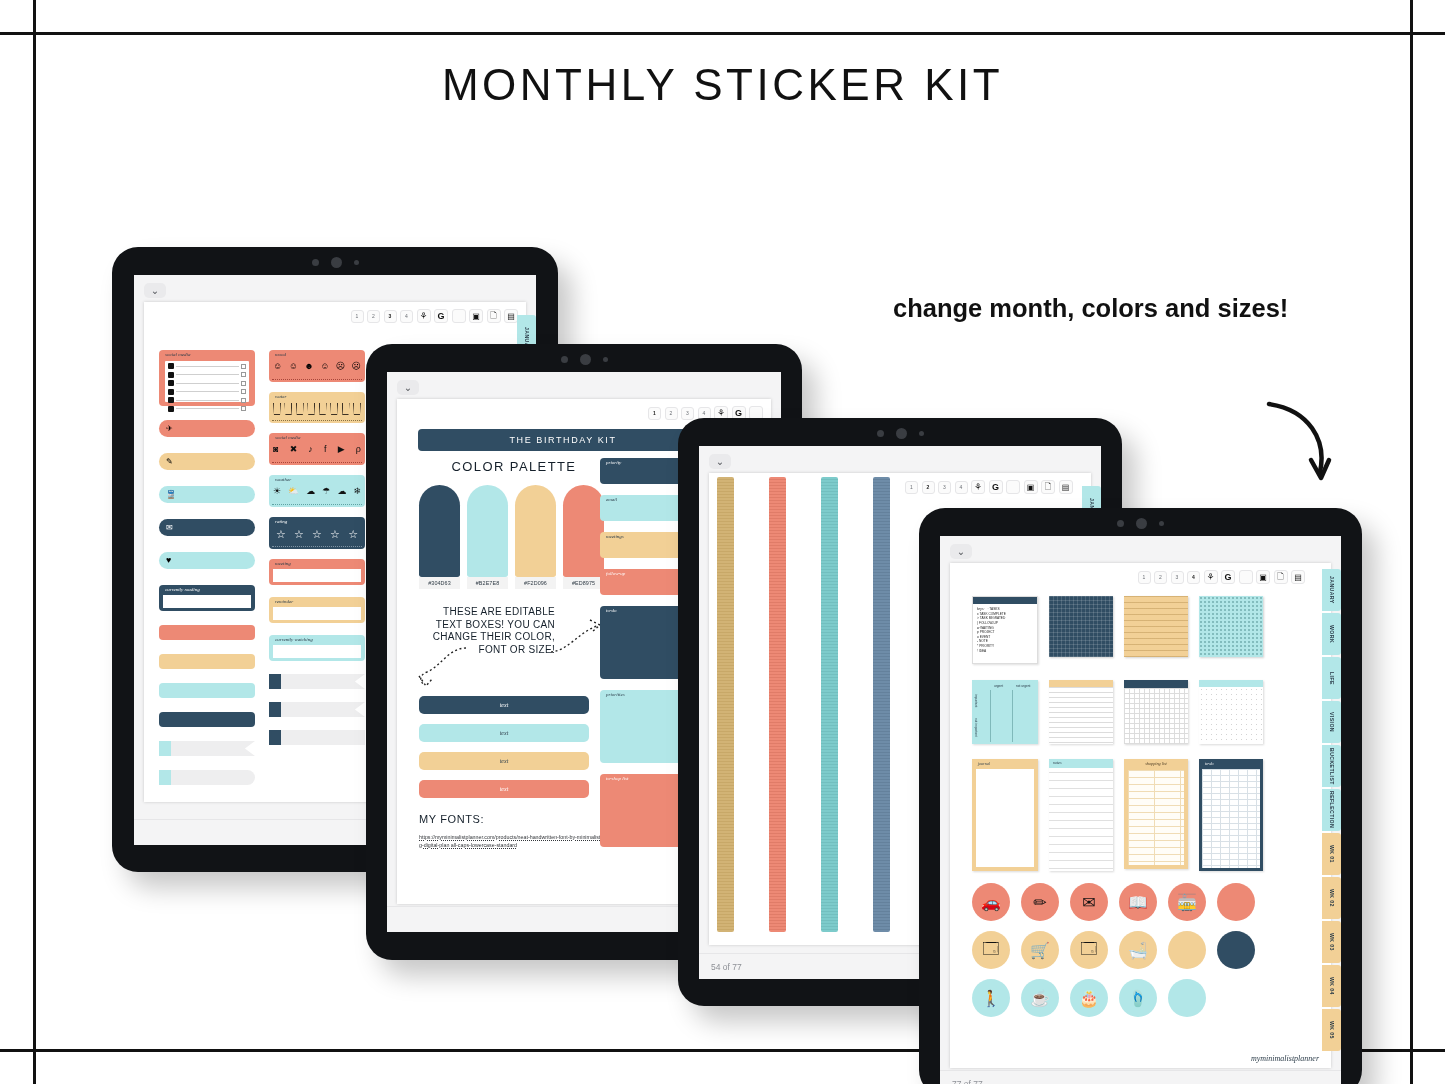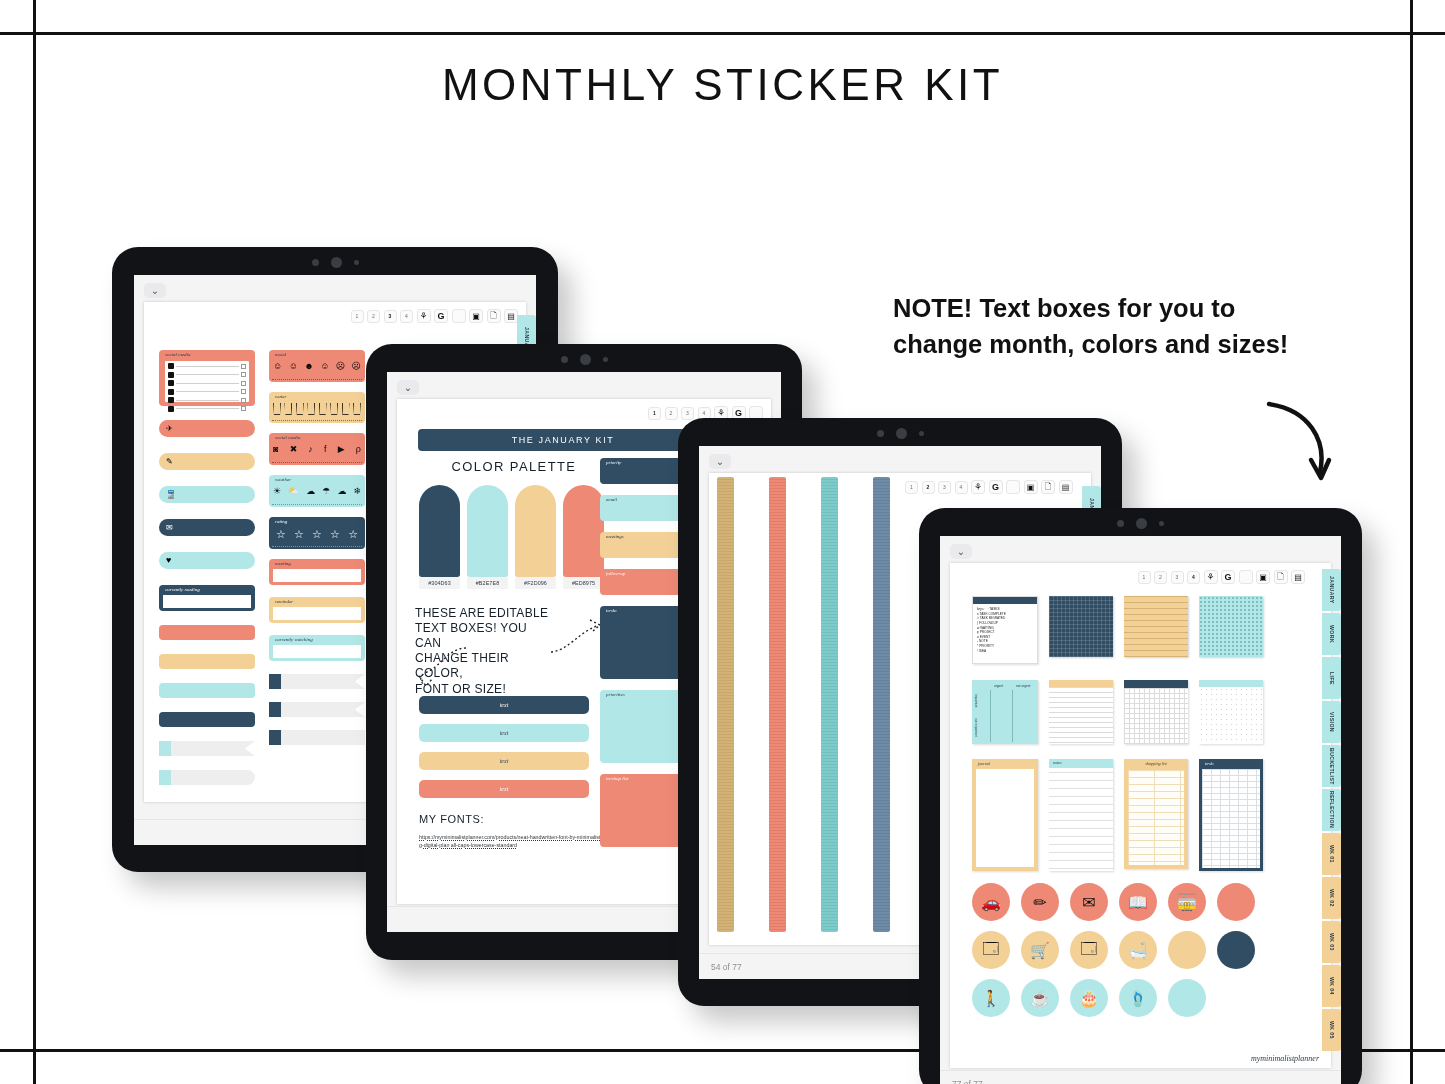--- a/index.html
+++ b/index.html
@@ -68,21 +68,21 @@
   .c-sand{background:#F2D096;} .c-coral{background:#ED8975;}
 
   .sw-wrap{ display:flex; gap:7px; }
   .sw { width:41px; }
   .sw .chip { height:92px; border-radius:22px 22px 3px 3px; }
   .sw .hex { font-size:5.4px; text-align:center; padding:3px 0; color:#2f3b45;
              background:#f3f3f3; letter-spacing:.1px;}
   .kit-hd { background:#304D63; color:#fff; border-radius:4px; text-align:center;
             font-size:9px; letter-spacing:1.6px; padding:6px 0; }
   .palette-t { text-align:center; font-size:13px; letter-spacing:1.4px; color:#15202b; }
-  .edit-note { font-size:12px; line-height:1.26; letter-spacing:.3px; color:#15202b; text-align:left; }
+  .edit-note { font-size:10px; line-height:1.26; letter-spacing:.3px; color:#15202b; text-align:right; }
   .tbtn { border-radius:5px; text-align:center; font-size:6px; color:#fff; padding:6px 0;
           font-family:"Liberation Serif", serif; font-style:italic;}
   .tbtn.dark-txt{ color:#33434f; }
   .myfonts { font-size:11px; letter-spacing:.6px; color:#15202b; }
   .url { font-size:5.3px; color:#33363a; line-height:1.5; word-break:break-all;
          text-decoration:underline; text-decoration-style:dotted; }
 
   
   .strip { width:17px; border-radius:2px; }
   .badge { border-radius:50%; display:flex; flex-direction:column; align-items:center;
@@ -100,21 +100,20 @@
 <div class="crop-line crop-v" style="left:33px;top:0;height:1084px;"></div>
 <div class="crop-line crop-v" style="left:1410px;top:0;height:1084px;"></div>
 <div class="crop-line crop-h" style="top:32px;left:0;width:1445px;"></div>
 <div class="crop-line crop-h" style="top:1049px;left:0;width:1445px;"></div>
 
 <div class="hdr">
   <div class="hdr-title">MONTHLY STICKER KIT</div>
 </div>
 
 <div class="note">
-  <div>NOTE! Text boxes for you to</div>
   <div>change month, colors and sizes!</div>
 </div>
 <svg class="note-arrow" viewBox="0 0 70 90">
   <path d="M4 6 C 44 12, 62 42, 55 74" stroke="#111" stroke-width="4.5" fill="none" stroke-linecap="round"></path>
   <path d="M46 62 L56 80 L64 62" stroke="#111" stroke-width="4.5" fill="none" stroke-linecap="round" stroke-linejoin="round"></path>
 </svg>
 
 <div class="tablet" style="left:112px; top:247px; width:446px; height:625px;">
   <div class="bezel-dots">
     <div class="dot d1"></div>
@@ -322,21 +321,21 @@
       <div class="tools" style="right:8px; top:7px;">
         <div class="tk" style="width:13px;height:13px;font-size:5px;font-weight:bold;color:#222;">1</div>
         <div class="tk" style="width:13px;height:13px;font-size:5px;">2</div>
         <div class="tk" style="width:13px;height:13px;font-size:5px;">3</div>
         <div class="tk" style="width:13px;height:13px;font-size:5px;">4</div>
         <div class="tk" style="width:14px;height:14px;font-size:9px;color:#111;">⚘</div>
         <div class="tk" style="width:14px;height:14px;font-size:9px;font-weight:bold;color:#111;">G</div>
         <div class="tk" style="width:14px;height:14px;font-size:10px;color:#111;"></div>
       </div>
 
-      <div class="kit-hd" style="position:absolute;left:21px;top:30px;width:290px;">THE JANUARY KIT</div>
+      <div class="kit-hd" style="position:absolute;left:21px;top:30px;width:290px;">THE BIRTHDAY KIT</div>
 
       <div class="palette-t" style="position:absolute;left:22px;top:60px;width:190px;">COLOR PALETTE</div>
 
       <div class="sw-wrap" style="position:absolute;left:22px;top:86px;">
         <div class="sw">
             <div class="chip c-navy"></div>
             <div class="hex">#304D63</div>
           </div>
         <div class="sw">
             <div class="chip c-mint"></div>

